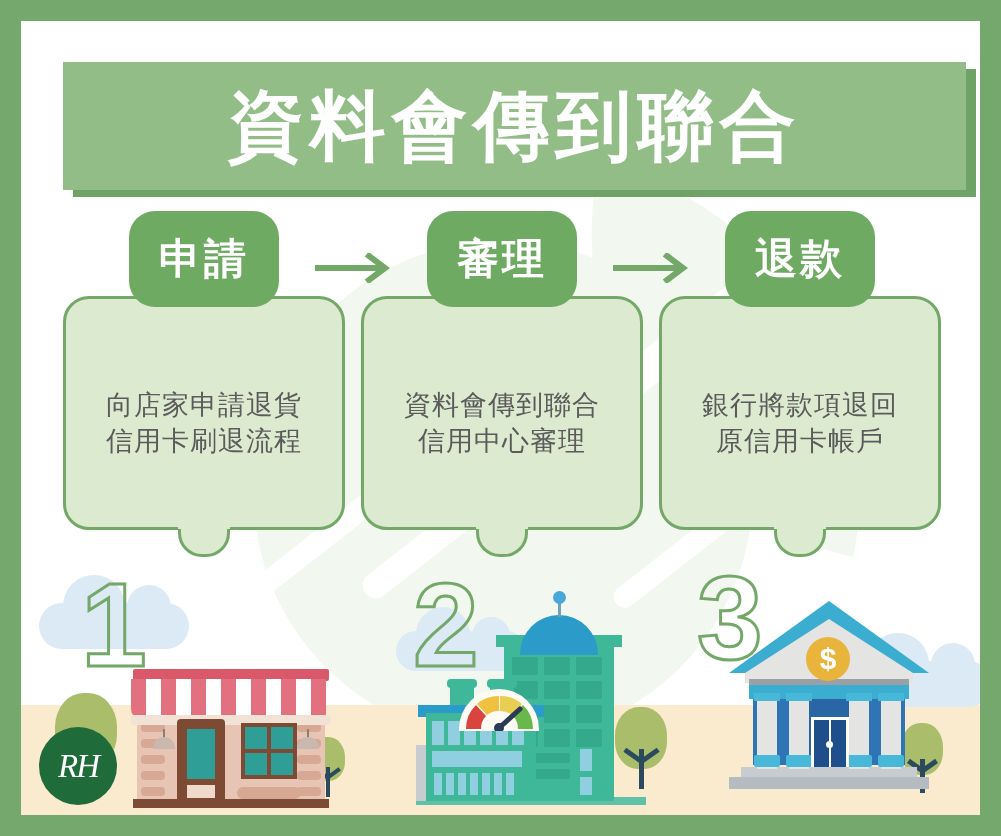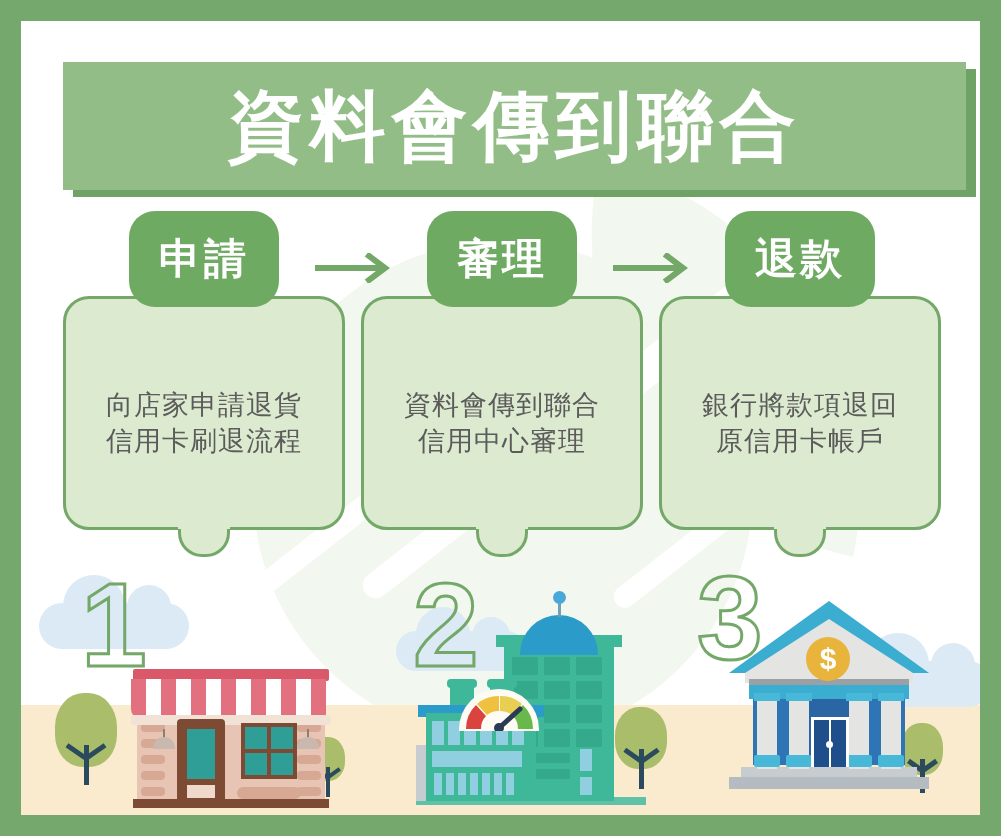--- a/index.html
+++ b/index.html
@@ -482,14 +482,15 @@
     <div class="bank-door-in"></div>
     <div class="bank-door-split"></div>
     <div class="bank-knob"></div>
     <div class="ped-roof"></div>
     <div class="ped-inner"></div>
     <div class="ped-base"></div>
     <div class="ped-line"></div>
     <div class="coin">$</div>
   </div>
 
+  <div class="logo">RH</div>
 
 </div>
 
 </body></html>

